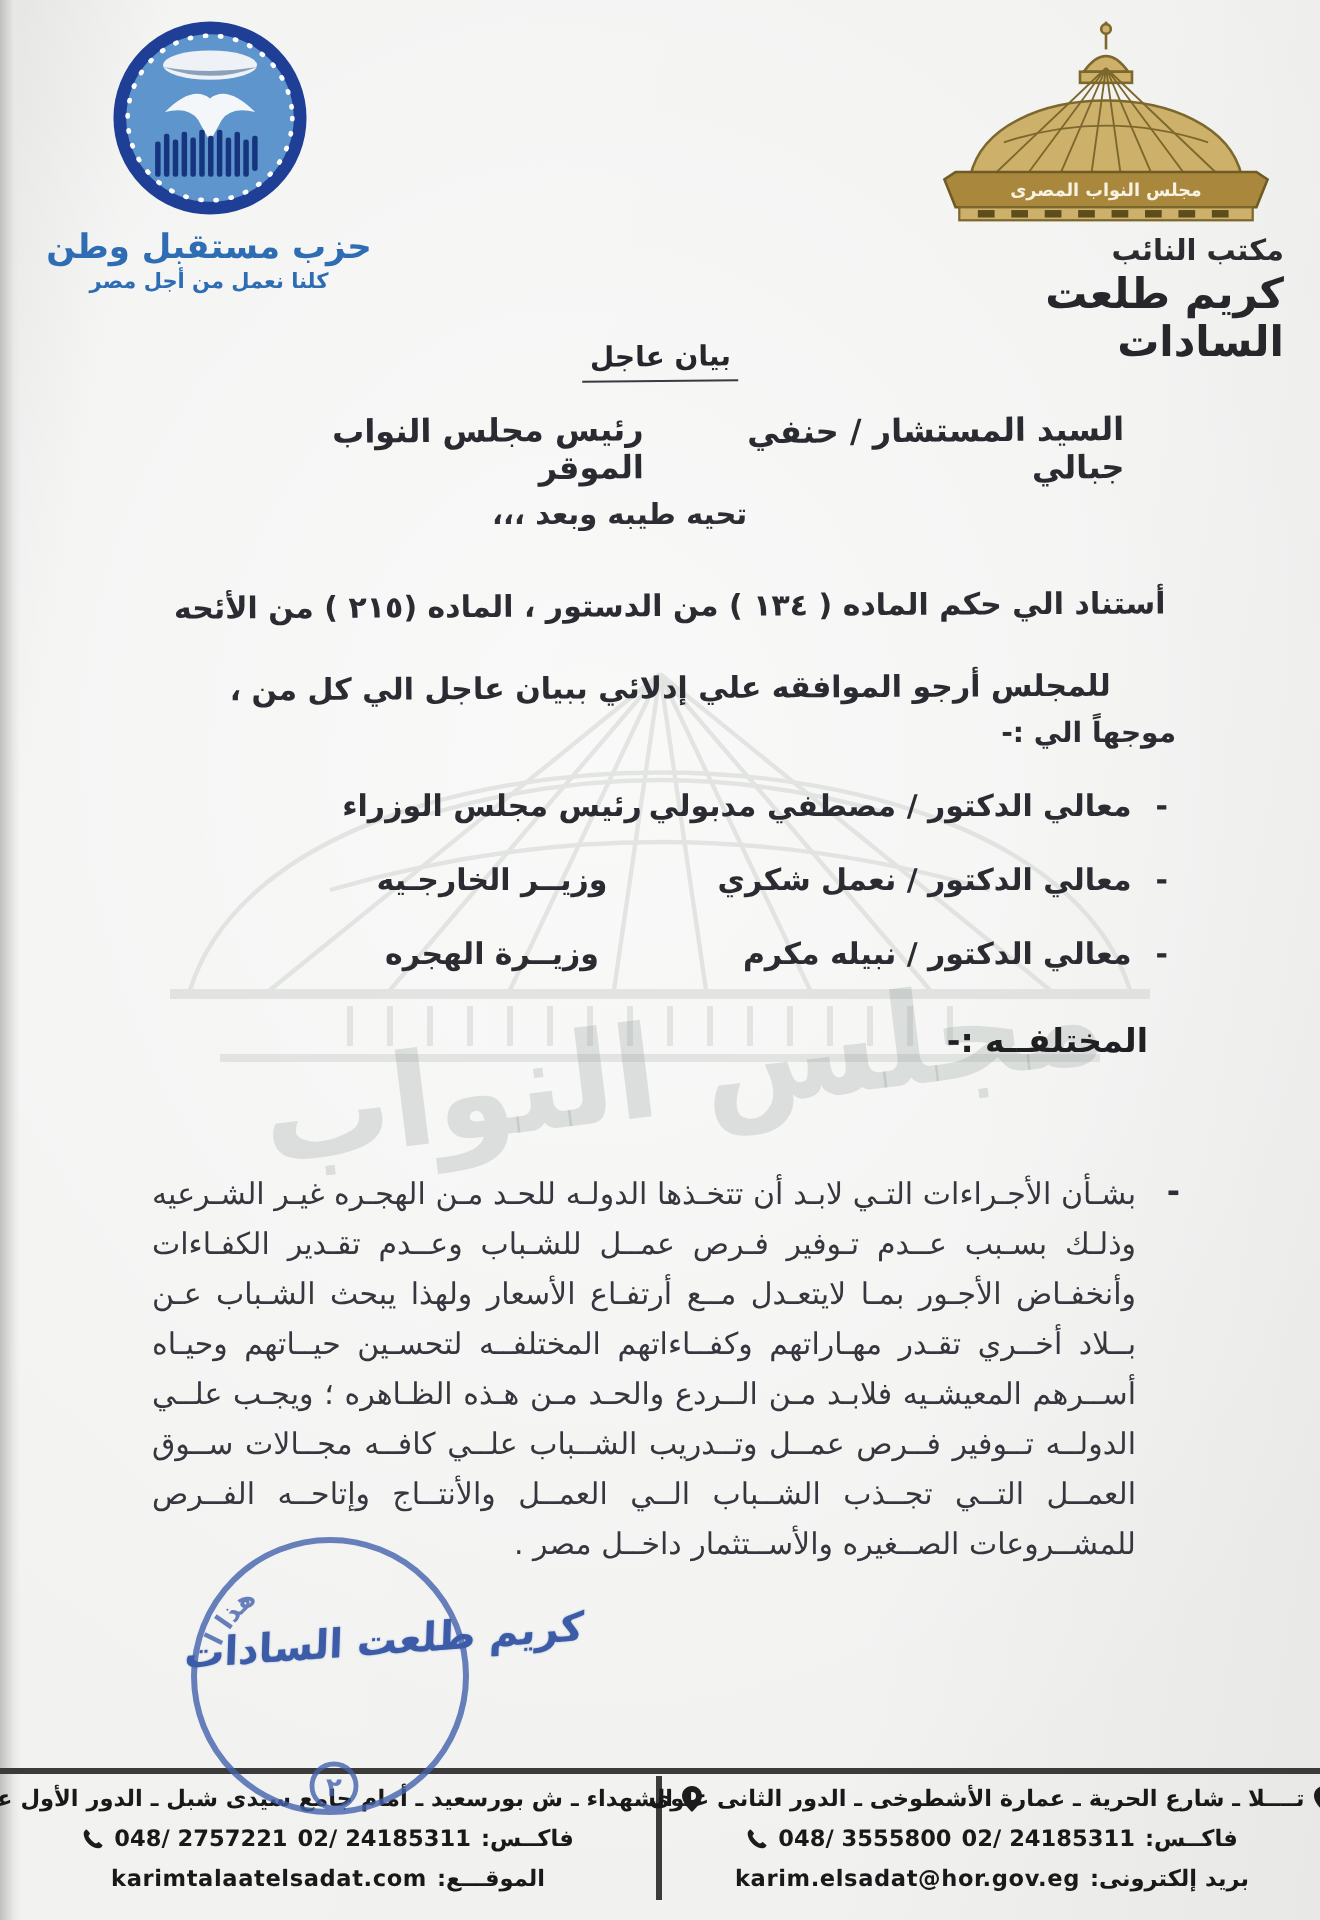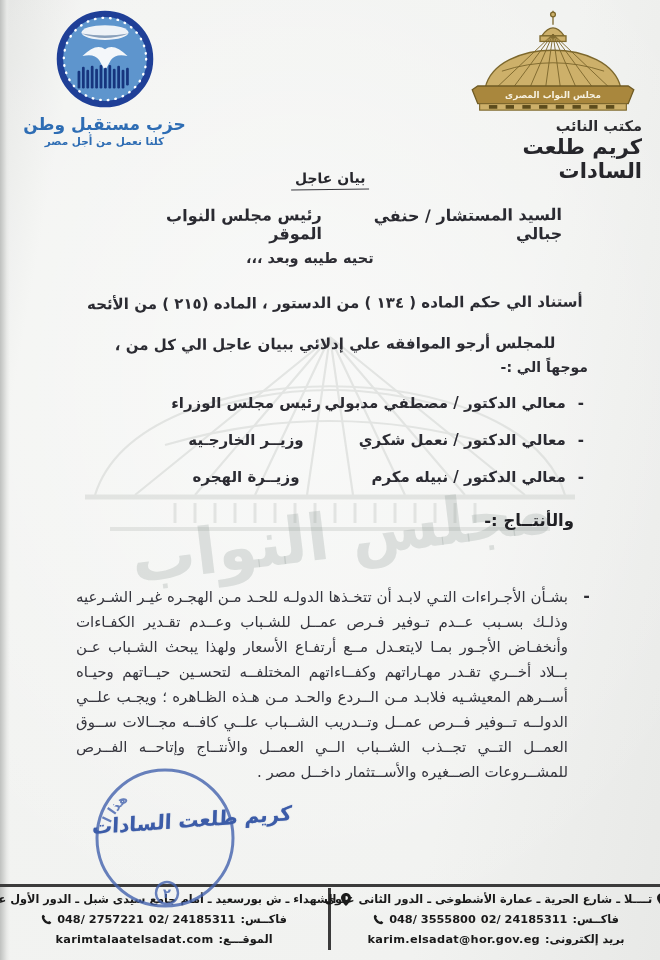--- a/index.html
+++ b/index.html
@@ -206,21 +206,21 @@
     </div>
     <div class="m-row">
       <span class="m-right">
         <span class="m-bullet">-</span>
         <span>معالي الدكتور / نبيله مكرم</span>
       </span>
       <span class="m-role">وزيــرة الهجره</span>
     </div>
   </div>
 
-  <div class="subject">والأنتــاج :-</div>
+  <div class="subject">المختلفــه :-</div>
 
   <div class="body-bullet">-</div>
   <div class="body-text">بشـأن الأجـراءات التـي لابـد أن تتخـذها الدولـه للحـد مـن الهجـره غيـر الشـرعيه وذلـك بسـبب عــدم تـوفير فـرص عمــل للشـباب وعــدم تقـدير الكفـاءات وأنخفـاض الأجـور بمـا لايتعـدل مــع أرتفـاع الأسعار ولهذا يبحث الشـباب عـن بــلاد أخــري تقـدر مهـاراتهم وكفــاءاتهم المختلفــه لتحسـين حيــاتهم وحيـاه أســرهم المعيشـيه فلابـد مـن الــردع والحـد مـن هـذه الظـاهره ؛ ويجـب علــي الدولــه تــوفير فــرص عمــل وتــدريب الشــباب علــي كافــه مجــالات ســوق العمــل التــي تجــذب الشــباب الــي العمــل والأنتــاج وإتاحــه الفــرص للمشــروعات الصــغيره والأســتثمار داخــل مصر .</div>
 
   <svg class="stamp" viewBox="0 0 200 150">
     <g opacity="0.8">
       <circle cx="95" cy="76" r="68" fill="none" stroke="#4463ae" stroke-width="3"></circle>
       <defs>
           <path id="arc" d="M40,62 A60,60 0 0 1 150,62"></path>
         </defs>

